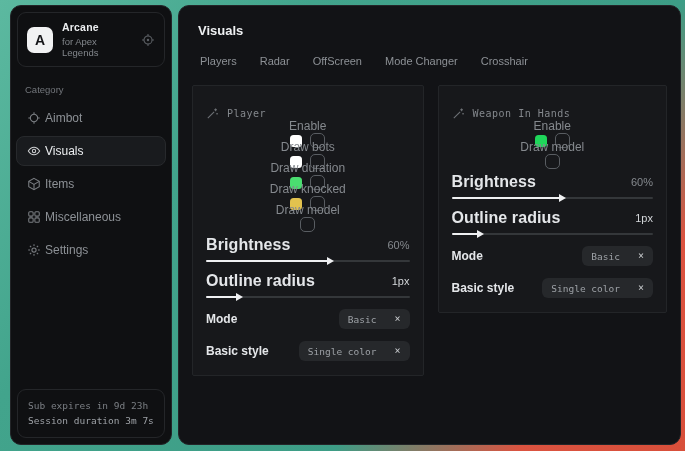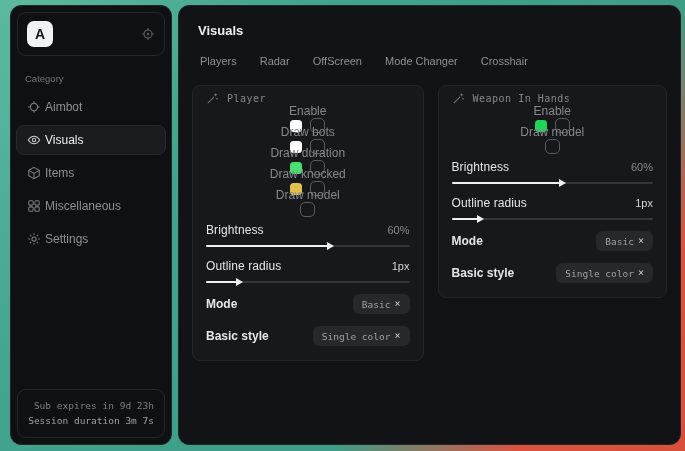--- a/index.html
+++ b/index.html
@@ -37,90 +37,94 @@
     display:flex; align-items:center; gap:4px;
     padding:7px 10px; margin:3px 0; border-radius:8px;
     color:#8d9196; font-size:12px; border:1px solid transparent; cursor:default;
   }
   .nav-item.active { background:#191b1e; border-color:#27292c; color:#eceef0; }
   .nav-item .ico { display:flex; opacity:.85; }
 
   .sidebar-footer {
     position:absolute; left:6px; right:6px; bottom:6px;
     border:1px solid #242629; border-radius:9px; padding:8px 10px;
-    font-size:9.5px; line-height:1.65;text-align:right;
+    font-size:9.5px; line-height:1.65;
   }
   .footer-line1 { color:#7b7f84; }
   .footer-line2 { color:#9da1a6; }
 
   
   .main {
     position:absolute; left:178px; top:5px; width:503px; height:440px;
     background:#121316; border:1px solid #232528; border-radius:11px;
   }
   .page-title { padding:17px 19px 0; font-size:13px; font-weight:bold; color:#eef0f2; }
   .tabs { display:flex; align-items:center; gap:7px; padding:12px 13px 10px; }
   .tab {
     font-size:11px; color:#8d9196; padding:5px 8px; border-radius:6px; cursor:default; white-space:nowrap;
   }
   .tab.active { background:#2b2d30; color:#f0f2f4; }
 
   .cards { display:flex; align-items:flex-start; gap:14px; padding:3px 13px; }
   .card {
-    background:#17181b; border:1px solid #232528; border-radius:8px;
-    padding:4px 13px 13px; 
+    background:#17181b; border:1px solid #232528; border-radius:2px;
+    padding:19px 13px 13px; 
   }
   .card.left  { width:233px; }
   .card.right { width:231px; }
   .card-header {
     display:flex; align-items:center; gap:8px;
     color:#84888d; font-size:10px; letter-spacing:.5px; margin:2px 0 7px;
   }
   .card-header .ico { display:flex; opacity:.8; }
 
   .row { display:flex; align-items:center; justify-content:flex-end; height:21px;flex-direction:column; }
   .row-label { font-size:12px; color:#85898e; }
   .row-controls { display:flex; align-items:center; gap:8px; }
   .swatch { width:12px; height:12px; border-radius:3.5px; }
   .checkbox {
     width:15px; height:15px; border:1.5px solid #595d62; border-radius:5px;
     background:transparent; cursor:default;
   }
 
   .slider-block { margin-top:3px; }
   .slider-head { display:flex; align-items:center; justify-content:space-between; height:19px; }
-  .slider-label { font-size:12px; font-weight:normal; color:#e4e6e9; letter-spacing:.1px; }
+  .slider-label { font-size:16px; font-weight:bold; color:#e4e6e9; letter-spacing:.1px; }
   .slider-value { font-size:11px; color:#85898e; }
   .slider-value.bright { color:#d4d7da; }
   .slider-track { position:relative; height:2px; background:#34373a; border-radius:1px; margin:6px 0 9px; }
   .slider-fill { position:absolute; left:0; top:0; height:2px; background:#eff0f2; border-radius:1px; }
   .slider-fill::after {
     content:''; position:absolute; right:-6px; top:-3.5px;
     border-top:4.5px solid transparent; border-bottom:4.5px solid transparent;
     border-left:7px solid #eff0f2;
   }
 
   .select-row { display:flex; align-items:center; justify-content:space-between; margin-top:10px; min-height:22px; }
   .select-label { font-size:12px; font-weight:bold; color:#e4e6e9; }
   .tag {
     background:#26282b; border-radius:6px; padding:4.5px 9px;
-    display:flex; align-items:center; gap:4px;
+    display:flex; align-items:center; gap:18px;
     font-size:9.5px; color:#9da1a6; cursor:default;
   }
   .tag .tag-close { color:#c6c9cc; font-size:10px; line-height:1; }
 
   svg { display:block; }
 </style>
 </head>
 <body>
 
 <div class="sidebar">
 
   <div class="logo-box">
     <div class="logo-a">A</div>
+    <div>
+      <div class="app-name">Arcane</div>
+      <div class="app-sub">for Apex Legends</div>
+    </div>
     <span class="corner-icon">
       <svg width="14" height="14" viewBox="0 0 16 16" stroke="currentColor" stroke-width="1.2" fill="none">
         <circle cx="8" cy="8" r="4.6"></circle>
           <circle cx="8" cy="8" r="0.8" fill="currentColor"></circle>
         <path d="M8 1.2v2.4M8 12.4v2.4M1.2 8h2.4M12.4 8h2.4"></path>
       </svg>
     </span>
   </div>
 
   <div class="category-label">Category</div>

